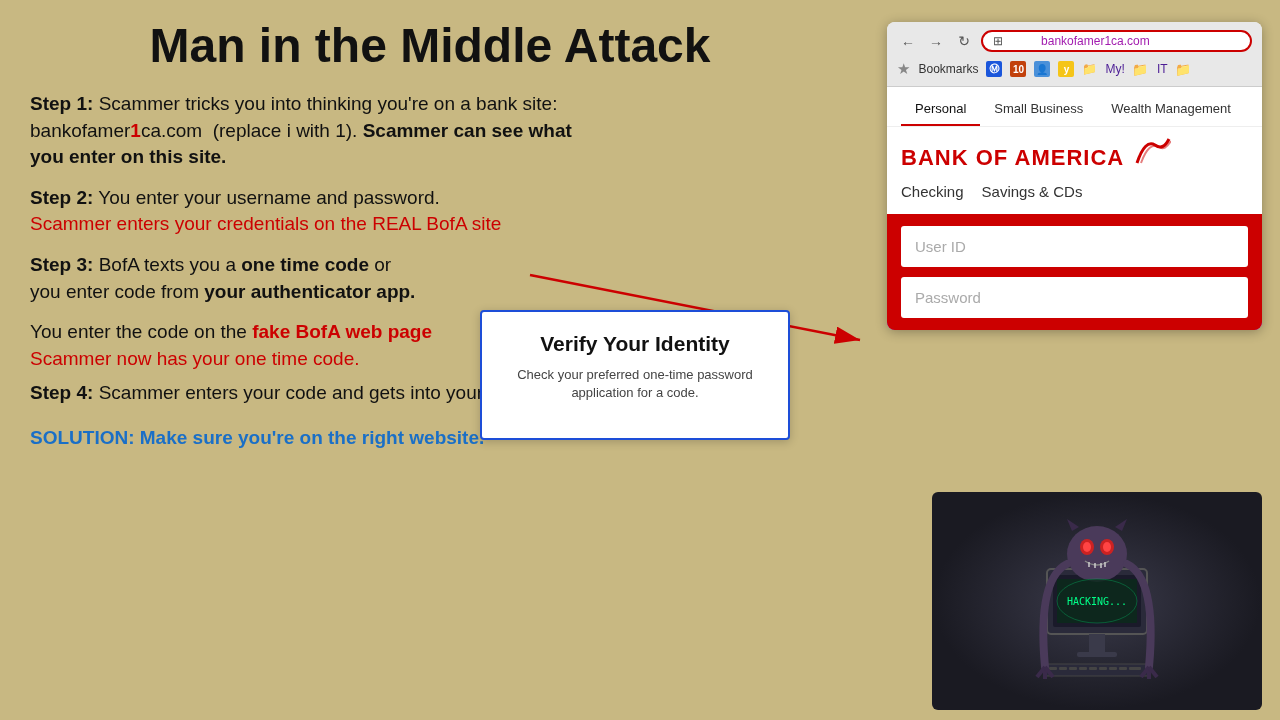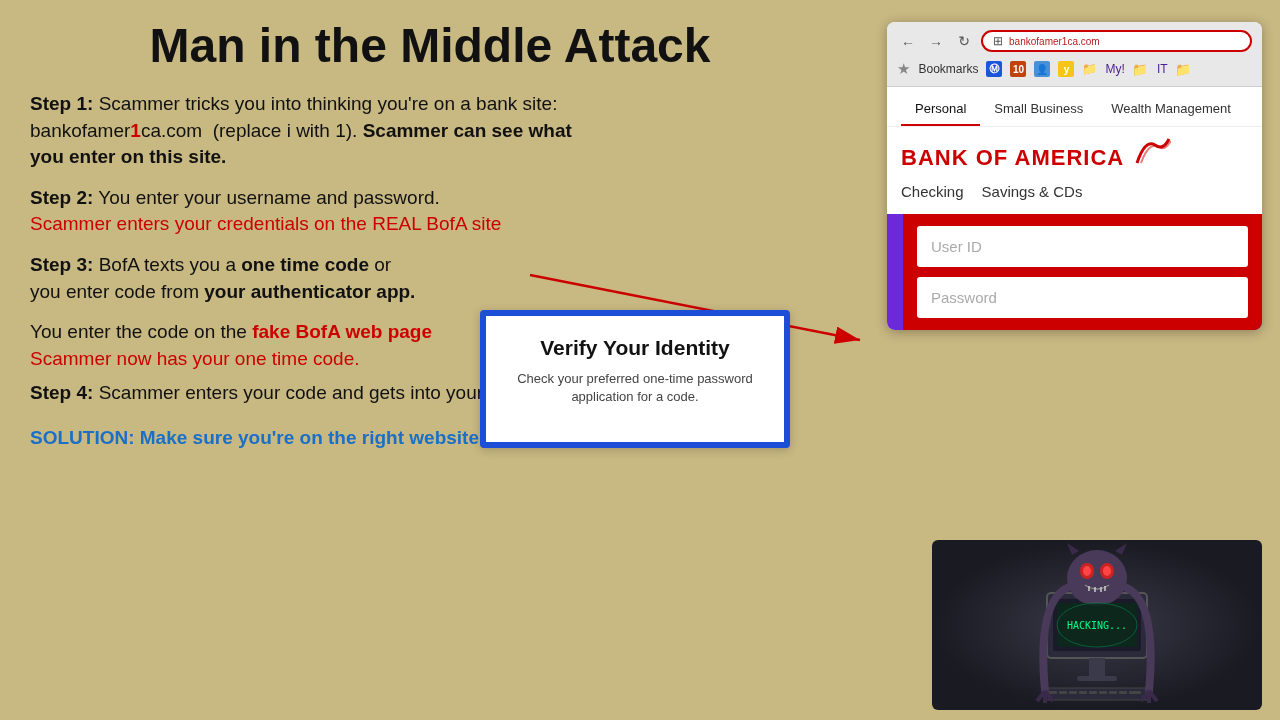--- a/index.html
+++ b/index.html
@@ -64,21 +64,21 @@
       pointer-events: none;
     }
 
     
     .verify-modal {
       position: absolute;
       left: 480px;
       top: 310px;
       width: 310px;
       background: white;
-      border: 6px solid #1d4ed8;
+      border: 2px solid #1d4ed8;
       border-radius: 4px;
       padding: 20px 24px 22px;
       box-shadow: 0 2px 10px rgba(0,0,0,0.2);
       z-index: 10;
     }
 
     .verify-modal h3 {
       font-size: 21px;
       font-weight: bold;
       color: #111;
@@ -168,23 +168,24 @@
       padding: 2px 10px;
       gap: 6px;
     }
 
     .address-icon {
       font-size: 12px;
       color: #555;
     }
 
     .address-text {
-      font-size: 10px;
-      color: #b91c1c;
+      font-size: 12px;
+      color: #a21caf;
       flex: 1;
+      margin-left: 32px;
     }
 
     .bookmarks-row {
       display: flex;
       align-items: center;
       gap: 8px;
       padding: 2px 0;
       font-size: 13px;
       color: #333;
       overflow: hidden;
@@ -283,21 +284,20 @@
       padding: 4px 18px 4px 0;
       cursor: pointer;
     }
 
     .bank-login-area {
       background: #cc0000;
       padding: 12px 14px;
       display: flex;
       flex-direction: column;
       gap: 10px;
-      margin-left: 16px;
     }
 
     .bank-input {
       width: 100%;
       padding: 12px 14px;
       font-size: 15px;
       border: none;
       border-radius: 3px;
       background: white;
       color: #888;
@@ -305,21 +305,21 @@
     }
 
     .bank-input::placeholder { color: #aaa; }
 
     
     .hacker-image {
       position: absolute;
       right: 18px;
       bottom: 10px;
       width: 330px;
-      height: 170px;
+      height: 218px;
       background: #fdba74;
       border-radius: 6px;
       overflow: hidden;
       display: flex;
       align-items: center;
       justify-content: center;
     }
 
     
     .hacker-svg-wrap {

